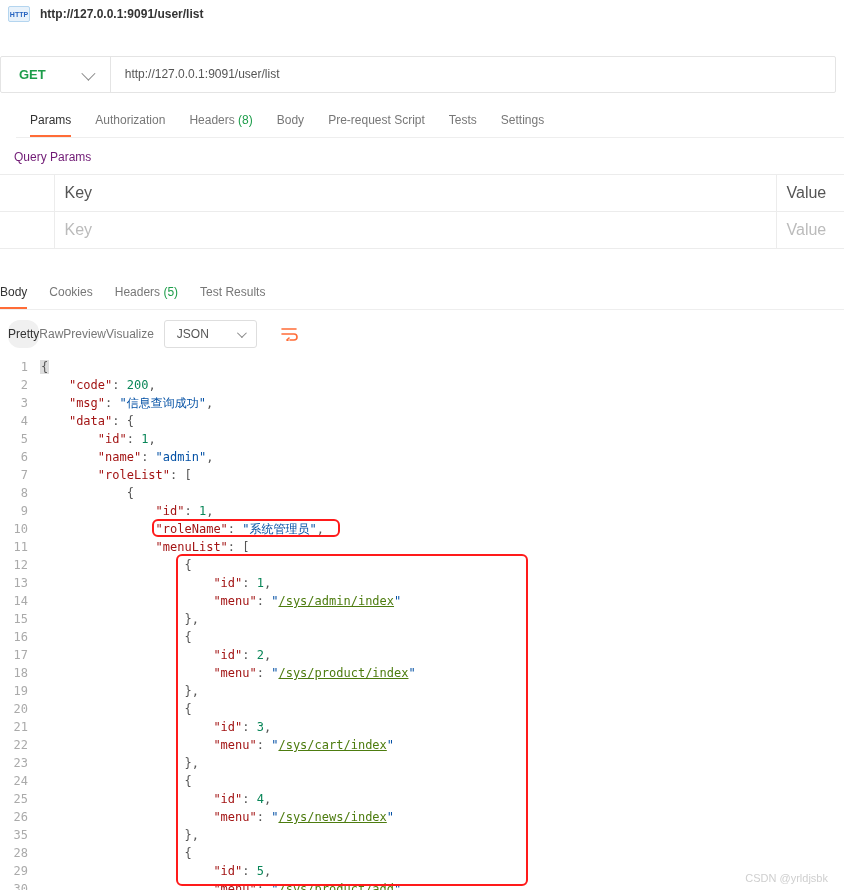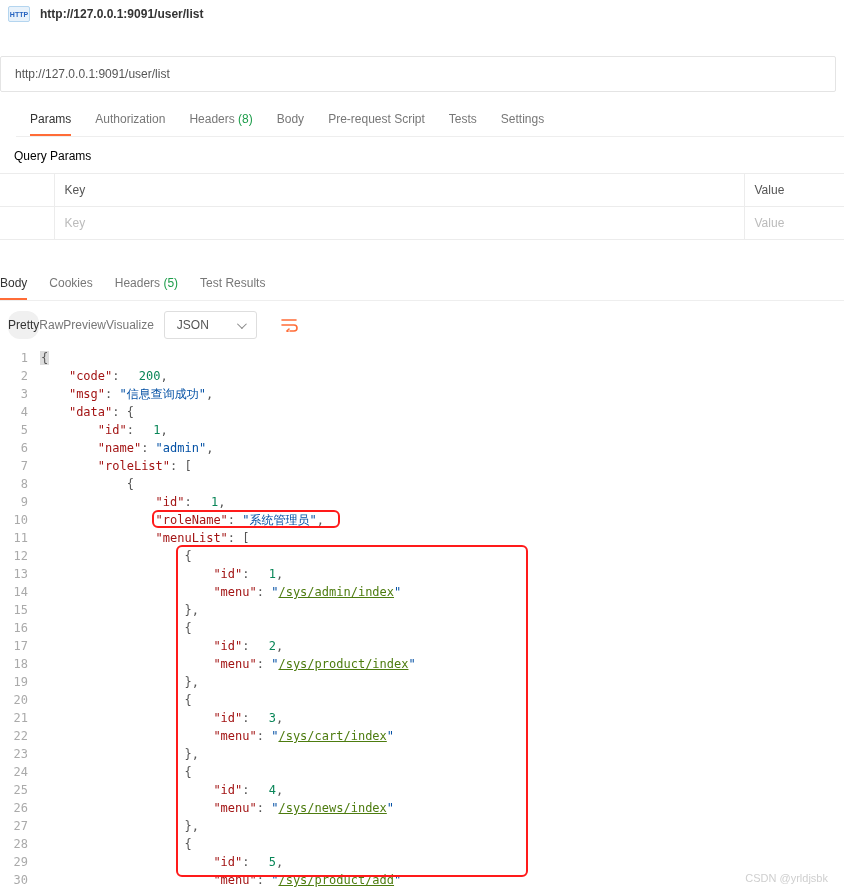--- a/index.html
+++ b/index.html
@@ -9,58 +9,62 @@
   .tab-title { font-size: 12px; font-weight: 600; color: #333; }
   .req-row { display: flex; border: 1px solid #e4e4e4; margin: 28px 8px 0 0; border-radius: 2px; }
   .method { display: flex; align-items: center; padding: 10px 18px; gap: 36px; border-right: 1px solid #e4e4e4; }
   .method span { color: #1d9d4a; font-weight: 600; font-size: 13px; }
   .chev { width: 10px; height: 10px; border-right: 1.4px solid #888; border-bottom: 1.4px solid #888; transform: rotate(45deg) translateY(-2px); }
   .url-input { flex: 1; padding: 10px 14px; font-size: 12px; color: #555; }
   .tabs { display: flex; gap: 24px; padding: 14px 0 0 14px; border-bottom: 1px solid #eee; margin-top: 6px; margin-left: 16px; }
   .tab { padding-bottom: 8px; color: #777; font-size: 12px; cursor: pointer; }
   .tab.active { color: #333; font-weight: 500; border-bottom: 2px solid #ff6c37; }
   .count-green { color: #1d9d4a; }
-  .section-title { padding: 12px 0 10px 14px; color: #000000; font-size: 12px; }
-  table.qp { width: 100%; border-collapse: collapse; font-size: 12px; }
+  .section-title { padding: 12px 0 10px 14px; color: #701a75; font-size: 12px; }
+  table.qp { width: 100%; border-collapse: collapse; font-size: 16px; }
   table.qp th, table.qp td { border: 1px solid #ececec; padding: 9px 10px; text-align: left; font-weight: normal; }
   table.qp th:first-child, table.qp td:first-child { width: 54px; border-left: none;}
-  table.qp th:last-child, table.qp td:last-child { width: 100px; border-right:none;}
+  table.qp th:last-child, table.qp td:last-child { width: 68px; border-right:none;}
   table.qp th { color: #555; }
   table.qp td { color: #bbb; }
   .resp-tabs { display: flex; gap: 22px; padding: 36px 0 0 0; border-bottom: 1px solid #eee; }
   .resp-tab { padding-bottom: 8px; color: #777; cursor: pointer; }
   .resp-tab.active { color: #333; border-bottom: 2px solid #ff6c37; }
   .view-row { display: flex; align-items: center; padding: 10px 8px; gap: 0; }
   .vbtn { padding: 7px 0; color: #777; font-size: 12px; cursor: pointer; border-radius: 12px; }
   .vbtn.active { background: #f0f0f0; color: #333; }
   .fmt-select { display: flex; align-items: center; gap: 28px; border: 1px solid #dedede; border-radius: 3px; padding: 6px 12px; margin-left: 10px; color: #555; cursor: pointer; }
   .chev-sm { width: 7px; height: 7px; border-right: 1.4px solid #888; border-bottom: 1.4px solid #888; transform: rotate(45deg) translateY(-2px); }
   .wrap-icon { margin-left: 16px; padding: 6px 8px; cursor: pointer; display:flex; align-items:center;}
   .code-area { font-family: Consolas, Menlo, monospace; font-size: 12px; line-height: 18px; display: flex; padding-left: 0; position: relative; }
   .gutter { width: 40px; text-align: right; color: #aaa; padding-right: 12px; user-select: none; }
   .gutter div { height: 18px; }
   .code { position: relative; flex:1;}
   .line { height: 18px; white-space: pre; }
   .key { color: #a31515; }
-  .num { color: #098658; margin-left: 12px; }
+  .num { color: #098658; }
   .str { color: #0451a5; }
   .link { color: #4d7c0f; text-decoration: underline; }
   .pun { color: #555; }
   .hl-red-box { position: absolute; border: 2.5px solid #ff1a1a; border-radius: 6px; pointer-events: none; }
   .watermark { position: fixed; right: 16px; bottom: 6px; color: #cfcfcf; font-size: 11px; }
 </style>
 </head>
 <body>
 
 <div class="header-row">
   <div class="http-badge">HTTP</div>
   <div class="tab-title">http://127.0.0.1:9091/user/list</div>
 </div>
 
 <div class="req-row">
+  <div class="method">
+    <span>GET</span>
+    <span class="chev"></span>
+  </div>
   <div class="url-input">http://127.0.0.1:9091/user/list</div>
 </div>
 
 <div class="tabs">
   <div class="tab active">Params</div>
   <div class="tab">Authorization</div>
   <div class="tab"><span>Headers </span><span class="count-green">(8)</span></div>
   <div class="tab">Body</div>
   <div class="tab">Pre-request Script</div>
   <div class="tab">Tests</div>
@@ -128,21 +132,21 @@
       <div>17</div>
       <div>18</div>
       <div>19</div>
       <div>20</div>
       <div>21</div>
       <div>22</div>
       <div>23</div>
       <div>24</div>
       <div>25</div>
       <div>26</div>
-      <div>27</div>
+      <div>35</div>
       <div>28</div>
       <div>29</div>
       <div>30</div>
   </div>
   <div class="code">
     <div class="line"><span class="pun" style="background:#ddd;padding:0 1px;">{</span></div>
     <div class="line">    <span class="key">"code"</span><span class="pun">: </span><span class="num">200</span><span class="pun">,</span></div>
     <div class="line">    <span class="key">"msg"</span><span class="pun">: </span><span class="str">"信息查询成功"</span><span class="pun">,</span></div>
     <div class="line">    <span class="key">"data"</span><span class="pun">: {</span></div>
     <div class="line">        <span class="key">"id"</span><span class="pun">: </span><span class="num">1</span><span class="pun">,</span></div>

